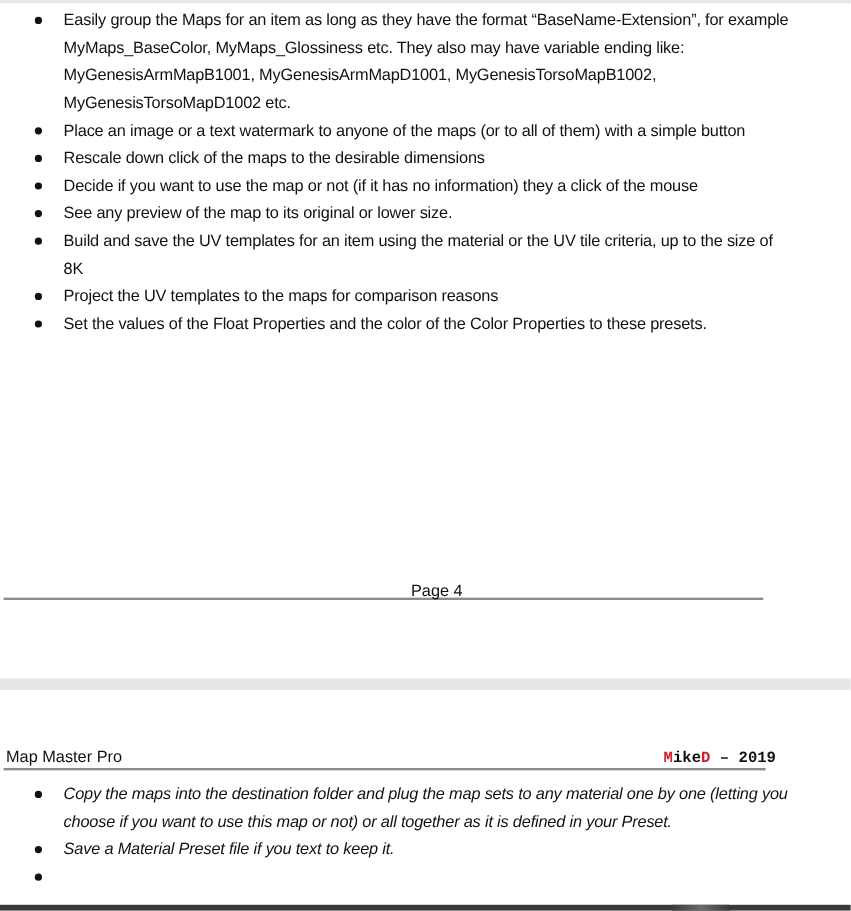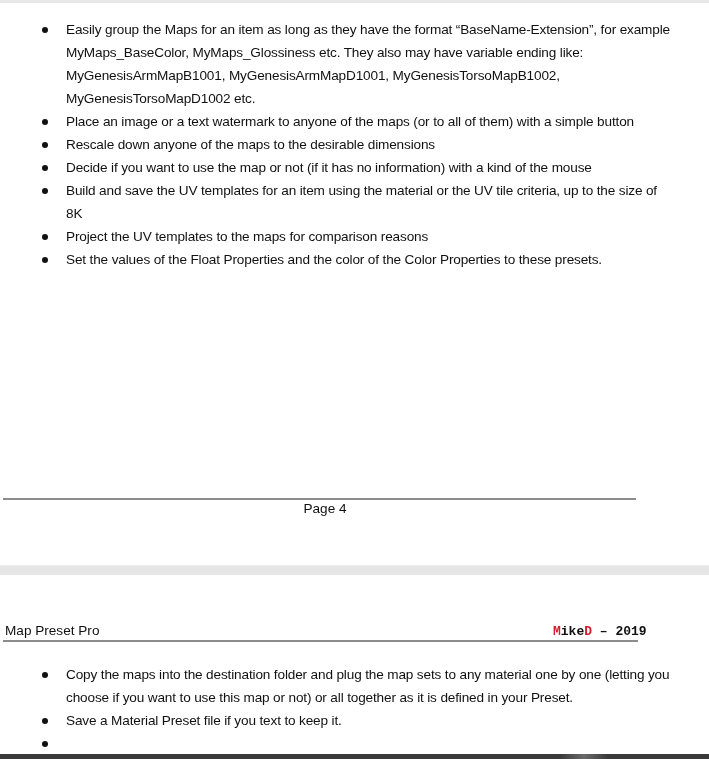--- a/index.html
+++ b/index.html
@@ -32,21 +32,21 @@
       position: absolute;
       left: 0; top: 565px;
       width: 709px; height: 10px;
       background: #e6e6e6;
       border-top: 1px solid #f0f0f0;
     }
     .page-2 { top: 575px; height: 184px; }
 
     ul.bullets {
       list-style: none;
-      margin: 13px;
+      margin: 0;
       padding: 0;
       position: absolute;
       left: 0;
       width: 670px;
     }
     ul.bullets li {
       position: relative;
       padding-left: 53px;
       font-size: 13.6px;
       line-height: 23px;
@@ -57,35 +57,36 @@
     ul.bullets li .bullet {
       position: absolute;
       left: 29px;
       top: 9px;
       width: 6px;
       height: 6px;
       border-radius: 50%;
       background: #111111;
     }
     .list-1 { top: 2px; }
-    .list-2 { top: 75px; }
+    .list-2 { top: 75px; font-style: italic; }
 
     .footer-rule {
       position: absolute;
       left: 3px; top: 495px;
       width: 633px; height: 2px;
       background: #8c8c8c;
     }
     .footer-page {
       position: absolute;
-      left: 0; top: 497px;
+      left: 0; top: 481px;
       width: 650px;
       text-align: center;
       font-size: 13.6px;
       line-height: 18px;
+      padding-left: 39px;
     }
 
     .header-title {
       position: absolute;
       left: 5px; top: 47px;
       font-size: 13.6px;
       line-height: 18px;
     }
     .header-author {
       position: absolute;
@@ -119,35 +120,36 @@
   </style>
 </head>
 <body>
 
 <div class="top-band"></div>
 
 <div class="page page-1">
   <ul class="bullets list-1">
     <li><span class="bullet"></span><span>Easily group the Maps for an item as long as they have the format “BaseName-Extension”, for example MyMaps_BaseColor, MyMaps_Glossiness etc. They also may have variable ending like: MyGenesisArmMapB1001, MyGenesisArmMapD1001, MyGenesisTorsoMapB1002, MyGenesisTorsoMapD1002 etc.</span></li>
     <li><span class="bullet"></span><span>Place an image or a text watermark to anyone of the maps (or to all of them) with a simple button</span></li>
-    <li><span class="bullet"></span><span>Rescale down anyone of the maps to the desirable dimensions</span></li>
-    <li><span class="bullet"></span><span>Decide if you want to use the map or not (if it has no information) with a kind of the mouse</span></li>
+    <li><span class="bullet"></span><span>Rescale down click of the maps to the desirable dimensions</span></li>
+    <li><span class="bullet"></span><span>Decide if you want to use the map or not (if it has no information) they a click of the mouse</span></li>
+    <li><span class="bullet"></span><span>See any preview of the map to its original or lower size.</span></li>
     <li><span class="bullet"></span><span>Build and save the UV templates for an item using the material or the UV tile criteria, up to the size of 8K</span></li>
     <li><span class="bullet"></span><span>Project the UV templates to the maps for comparison reasons</span></li>
     <li><span class="bullet"></span><span>Set the values of the Float Properties and the color of the Color Properties to these presets.</span></li>
   </ul>
 
   <div class="footer-rule"></div>
   <div class="footer-page">Page 4</div>
 </div>
 
 <div class="page-gap"></div>
 
 <div class="page page-2">
-  <div class="header-title">Map Preset Pro</div>
+  <div class="header-title">Map Master Pro</div>
   <div class="header-author"><span class="red">M</span><span>ike</span><span class="red">D</span><span> – 2019</span></div>
   <div class="header-rule"></div>
 
   <ul class="bullets list-2">
     <li><span class="bullet"></span><span>Copy the maps into the destination folder and plug the map sets to any material one by one (letting you choose if you want to use this map or not) or all together as it is defined in your Preset.</span></li>
     <li><span class="bullet"></span><span>Save a Material Preset file if you text to keep it.</span></li>
     <li><span class="bullet"></span></li>
   </ul>
 </div>
 

